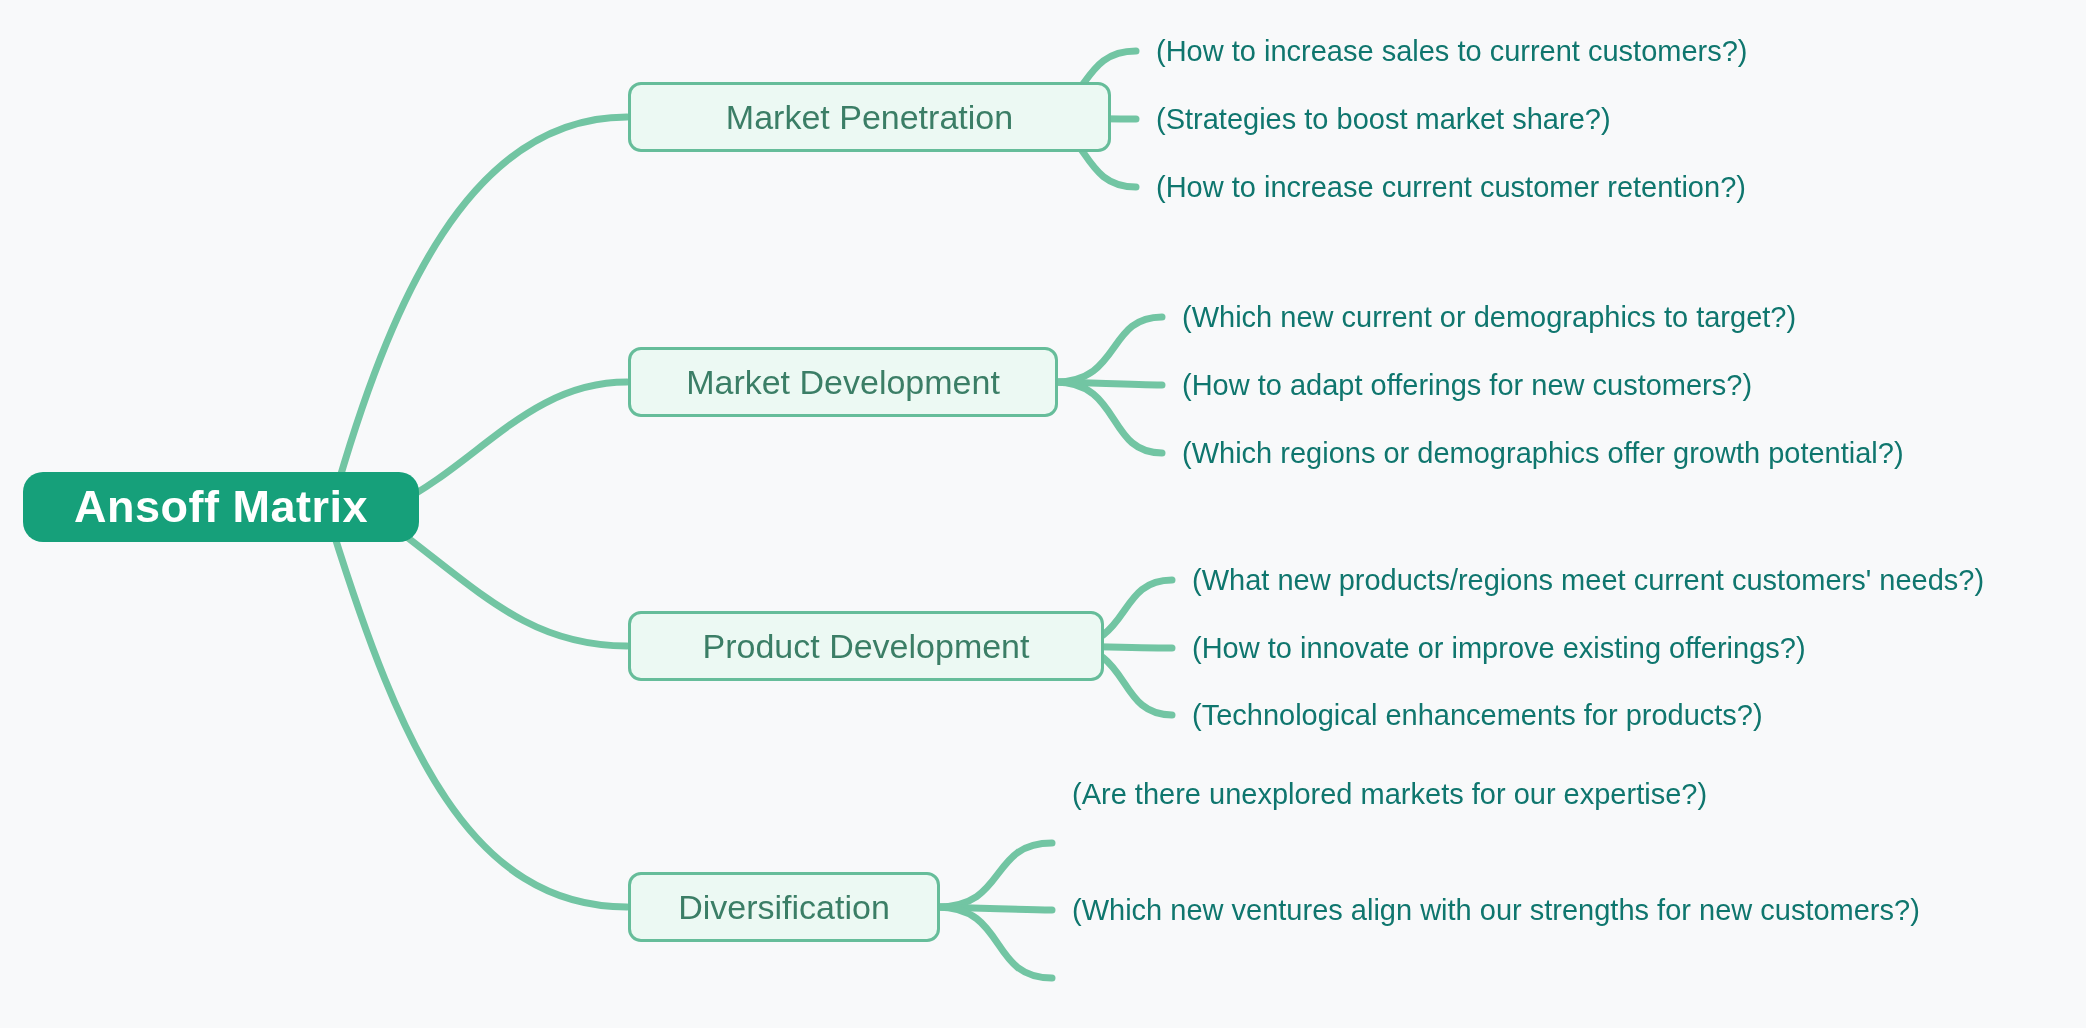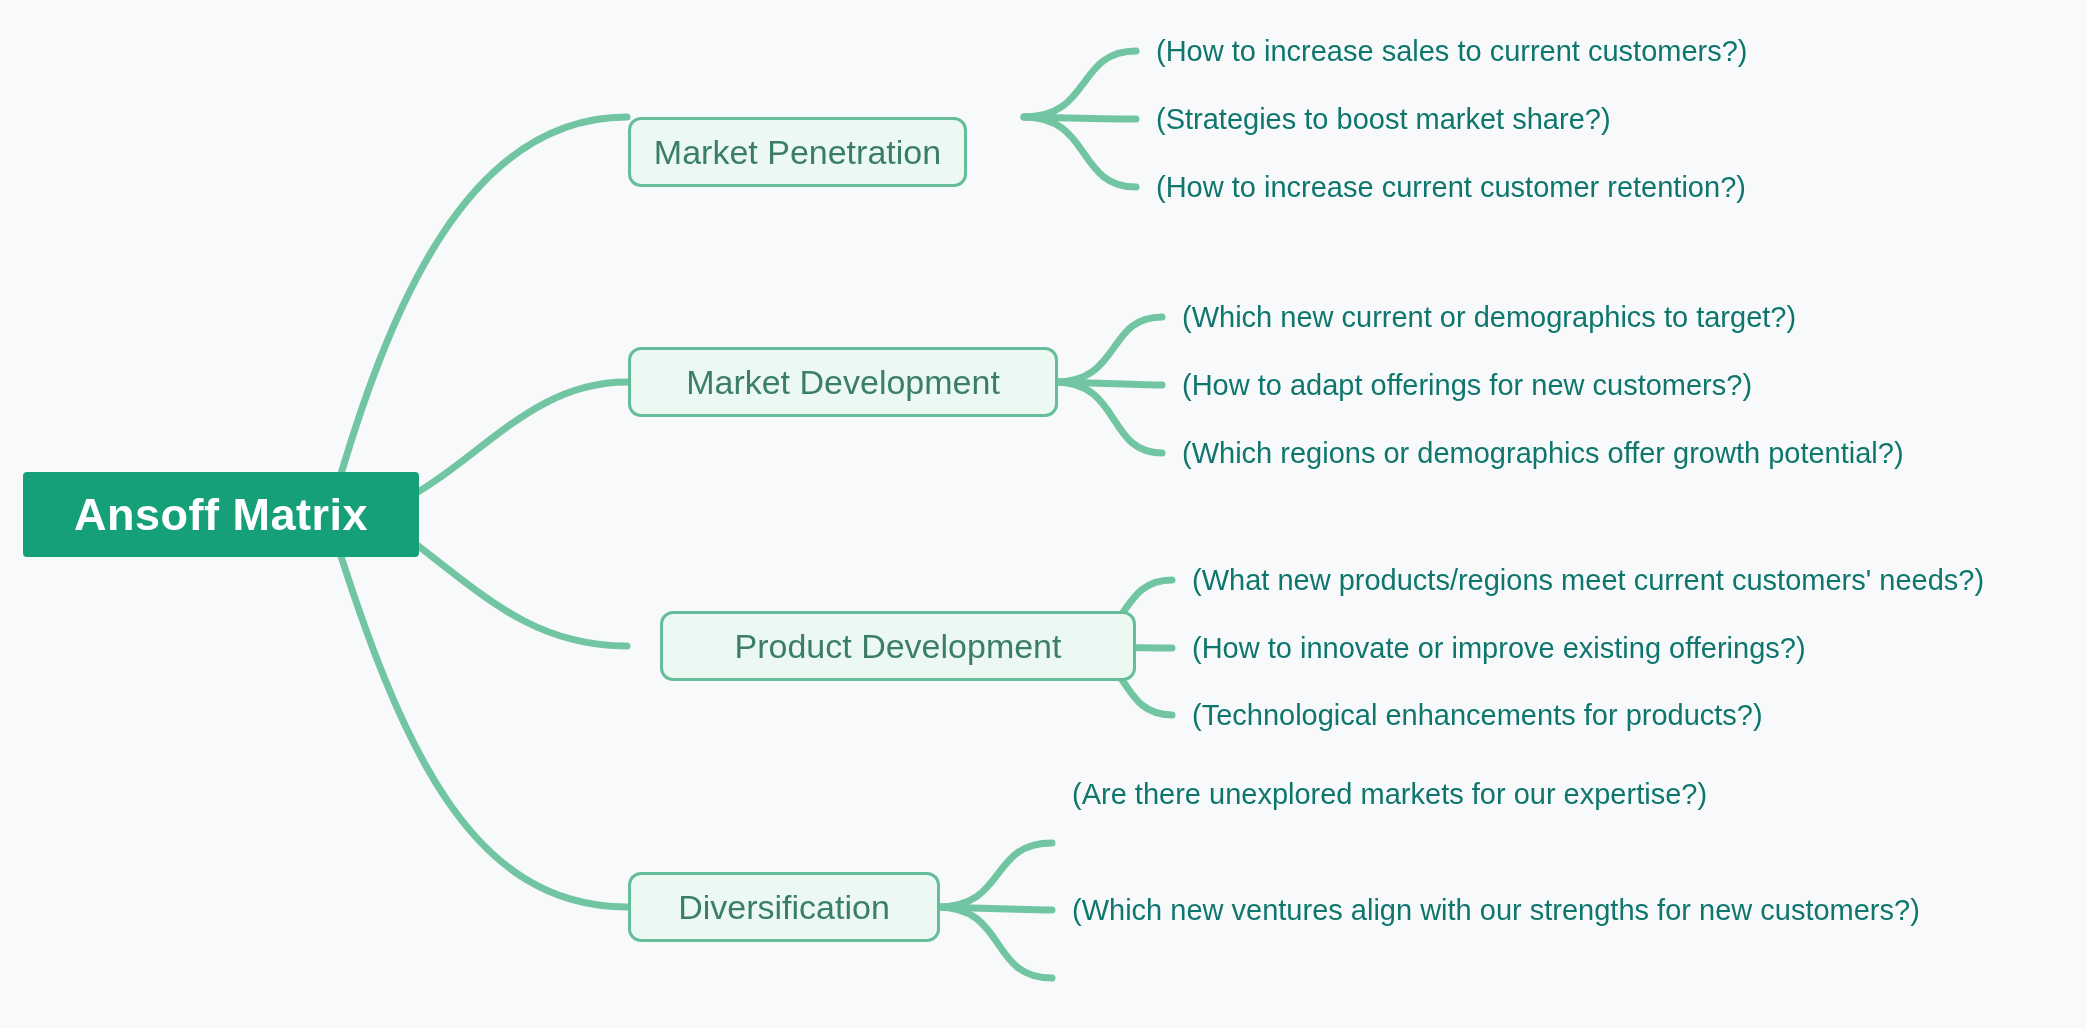--- a/index.html
+++ b/index.html
@@ -4,31 +4,31 @@
 <style>
   html,body{margin:0;padding:0;background:#f8f9fa;}
   .canvas{
     position:relative;width:2086px;height:1028px;background:#f8f9fa;
     font-family:"Liberation Sans","DejaVu Sans",sans-serif;overflow:hidden;
   }
   svg.links{position:absolute;left:0;top:0;width:2086px;height:1028px;}
   svg.links path{fill:none;stroke:#72c5a3;stroke-width:7;stroke-linecap:round;}
   .node{position:absolute;display:flex;align-items:center;justify-content:center;box-sizing:border-box;white-space:nowrap;}
   .root-node{
-    left:23px;top:472px;width:396px;height:85px;
-    background:#16a07a;border-radius:4px;
+    left:23px;top:472px;width:396px;height:70px;
+    background:#16a07a;border-radius:20px;
     color:#ffffff;font-size:45px;font-weight:bold;letter-spacing:.5px;
   }
   .branch-node{
     background:#ecf9f3;border:3.5px solid #66bd9a;border-radius:13px;
     color:#3b7e66;font-size:34px;height:70px;left:628px;
   }
-  .b1{top:82px;width:339px;margin-top:35px;}
+  .b1{top:82px;width:483px;}
   .b2{top:347px;width:430px;}
-  .b3{top:611px;width:476px;margin-left:32px;}
+  .b3{top:611px;width:476px;}
   .b4{top:872px;width:312px;}
   .leaf{
     position:absolute;transform:translateY(-50%);
     color:#0f766e;font-size:29px;white-space:nowrap;
   }
   .l-b1{left:1156px;}
   .l-b2{left:1182px;}
   .l-b3{left:1192px;}
   .l-b4{left:1072px;}
 </style>

